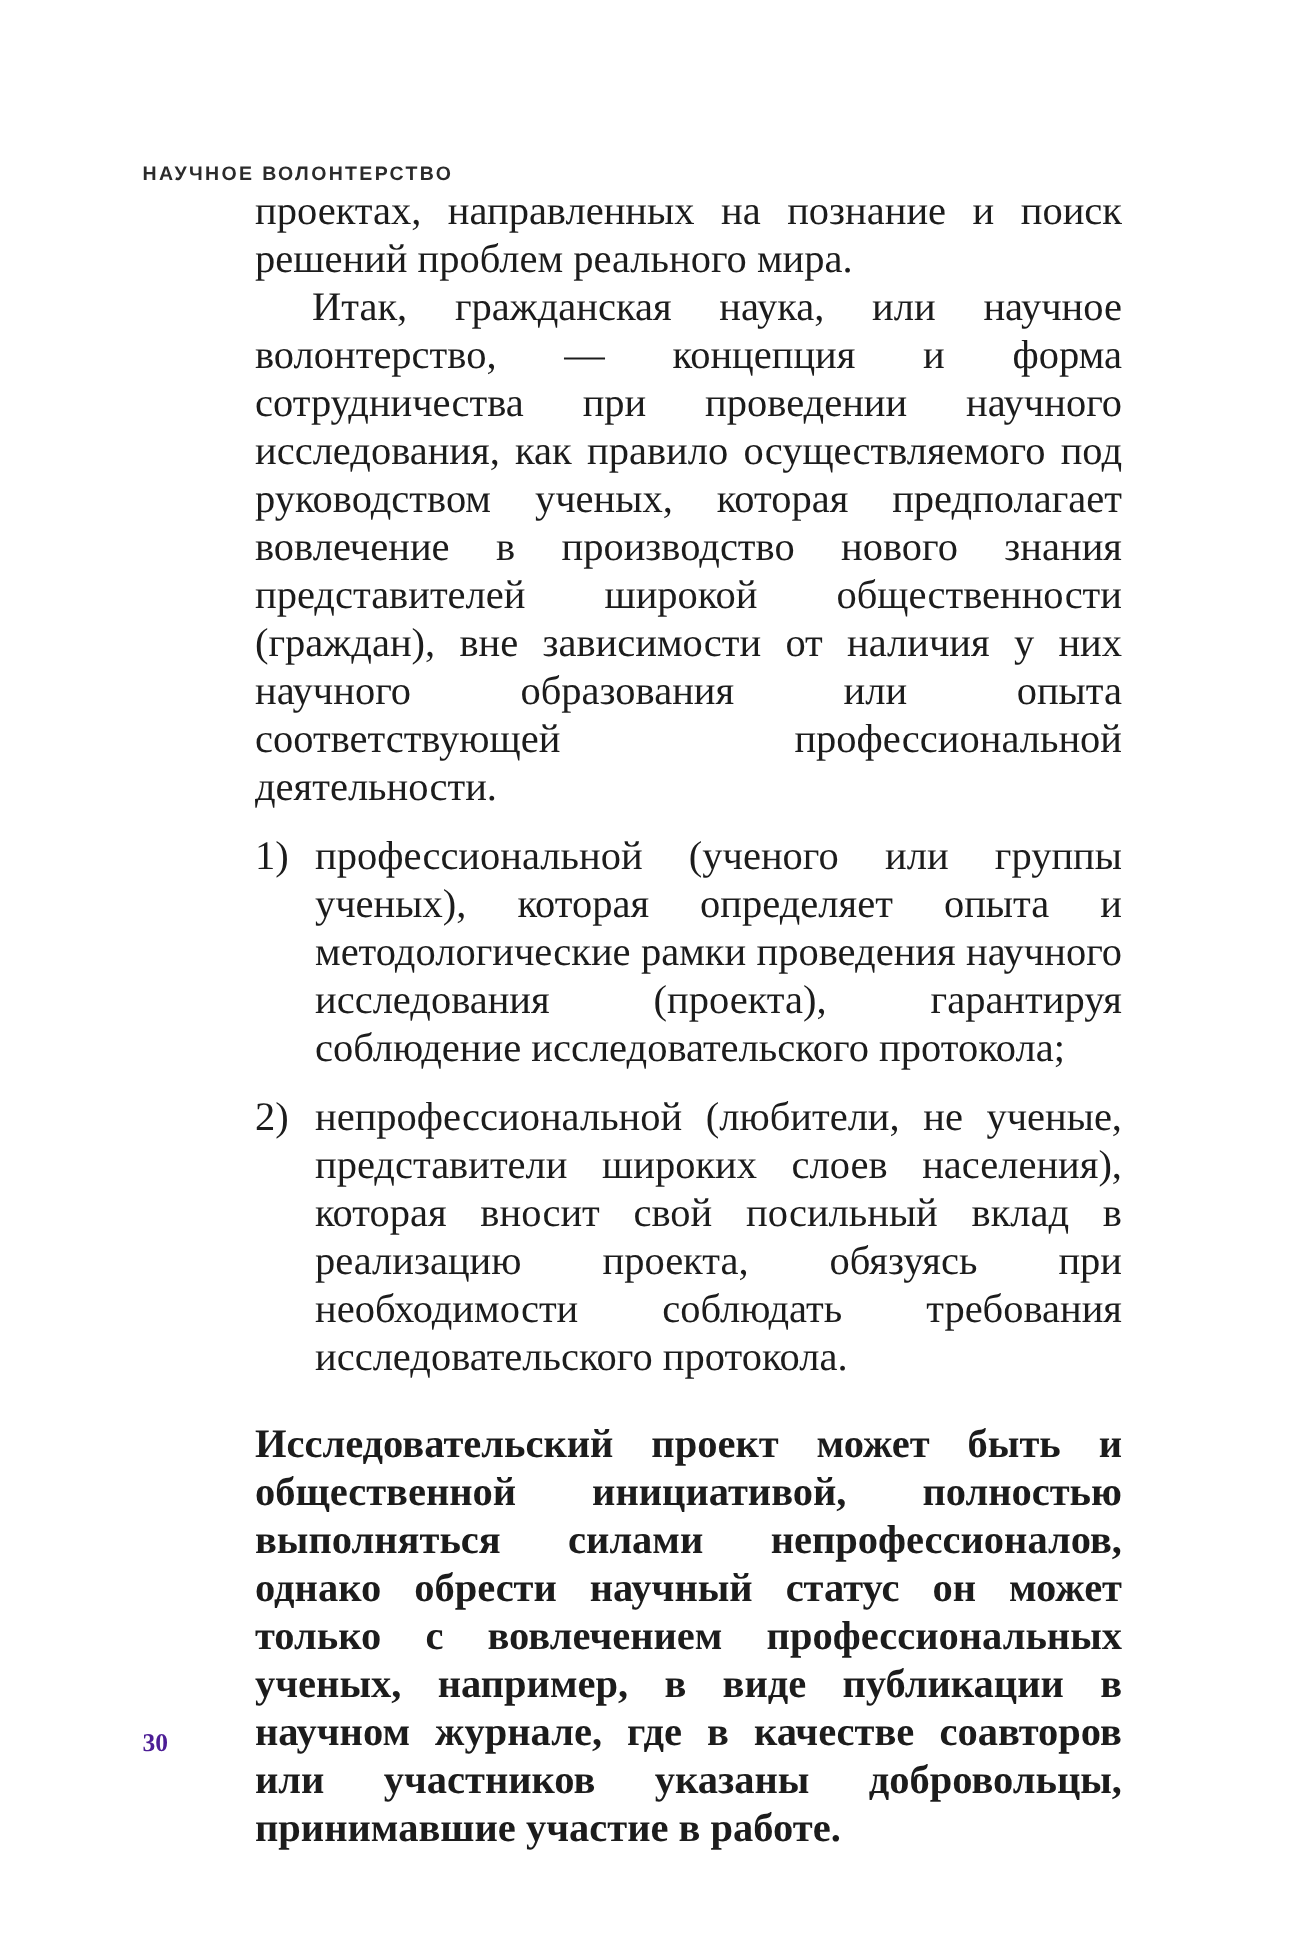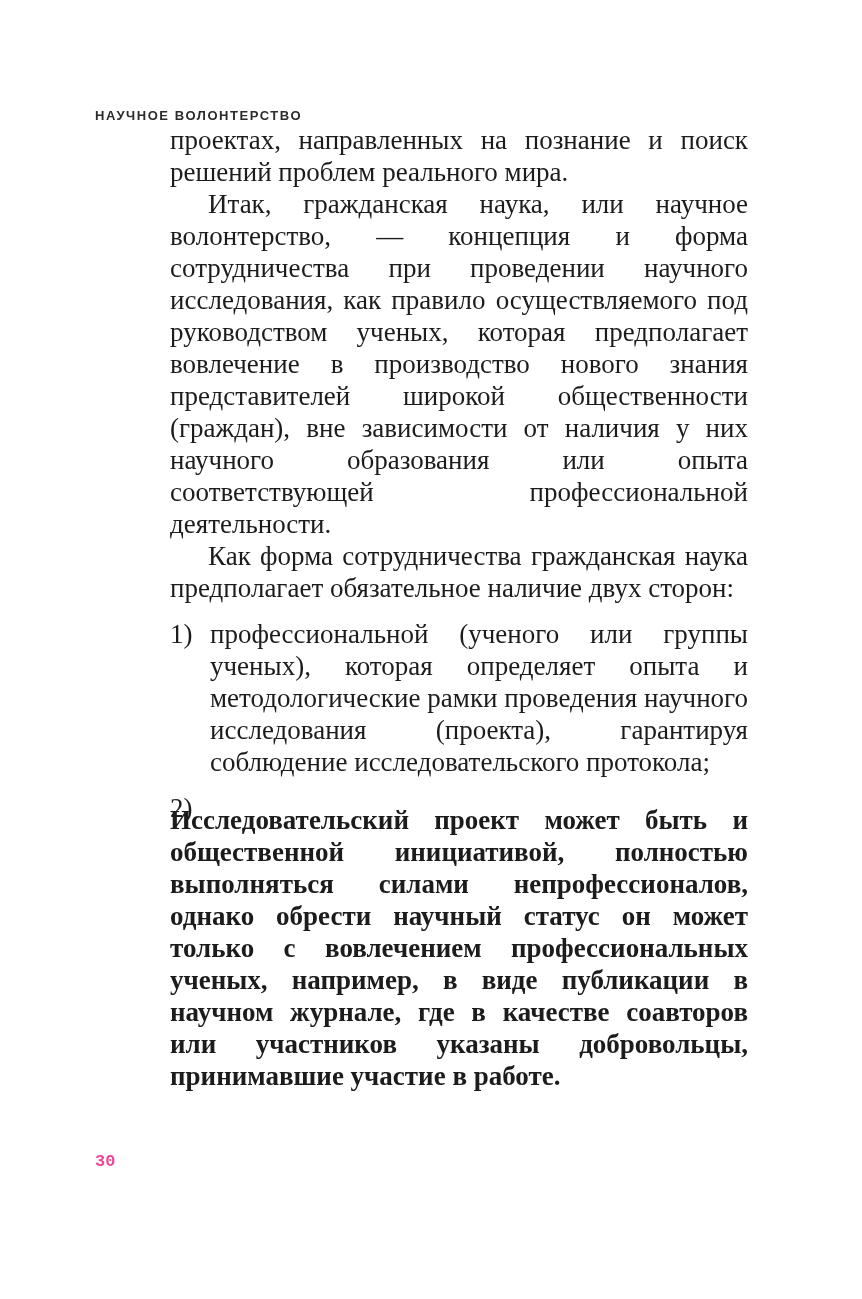--- a/index.html
+++ b/index.html
@@ -59,48 +59,48 @@
     top: 0;
   }
   .section-gap {
     margin-top: 26px !important;
     font-weight: bold;
   }
   .page-number {
     position: absolute;
     left: 95px;
     top: 1152px;
-    font-family: Liberation Mono, monospace;
+    font-family: Liberation Serif, serif;
     font-size: 17px;
     font-weight: 700;
-    color: #ec4899;
+    color: #4c1d95;
   }
 </style>
 </head>
 <body>
 
 <div class="page">
 
   <div class="running-head">НАУЧНОЕ ВОЛОНТЕРСТВО</div>
 
   <div class="text-col">
 
     <p>проектах, направленных на познание и поиск решений проблем реального мира.</p>
 
     <p class="indent">Итак, гражданская наука, или научное волонтерство, — концепция и форма сотрудничества при проведении научного исследования, как правило осуществляемого под руководством ученых, которая предполагает вовлечение в производство нового знания представителей широкой общественности (граждан), вне зависимости от наличия у них научного образования или опыта соответствующей профессиональной деятельности.</p>
 
-    <p class="indent">Как форма сотрудничества гражданская наука предполагает обязательное наличие двух сторон:</p>
 
     <ol class="num-list">
       <li>
         <span class="marker">1)</span>
         <span>профессиональной (ученого или группы ученых), которая определяет опыта и методологические рамки проведения научного исследования (проекта), гарантируя соблюдение исследовательского протокола;</span>
       </li>
       <li>
         <span class="marker">2)</span>
+        <span>непрофессиональной (любители, не ученые, представители широких слоев населения), которая вносит свой посильный вклад в реализацию проекта, обязуясь при необходимости соблюдать требования исследовательского протокола.</span>
       </li>
     </ol>
 
     <p class="section-gap">Исследовательский проект может быть и общественной инициативой, полностью выполняться силами непрофессионалов, однако обрести научный статус он может только с вовлечением профессиональных ученых, например, в виде публикации в научном журнале, где в качестве соавторов или участников указаны добровольцы, принимавшие участие в работе.</p>
 
 
   </div>
 
   <div class="page-number">30</div>
 

